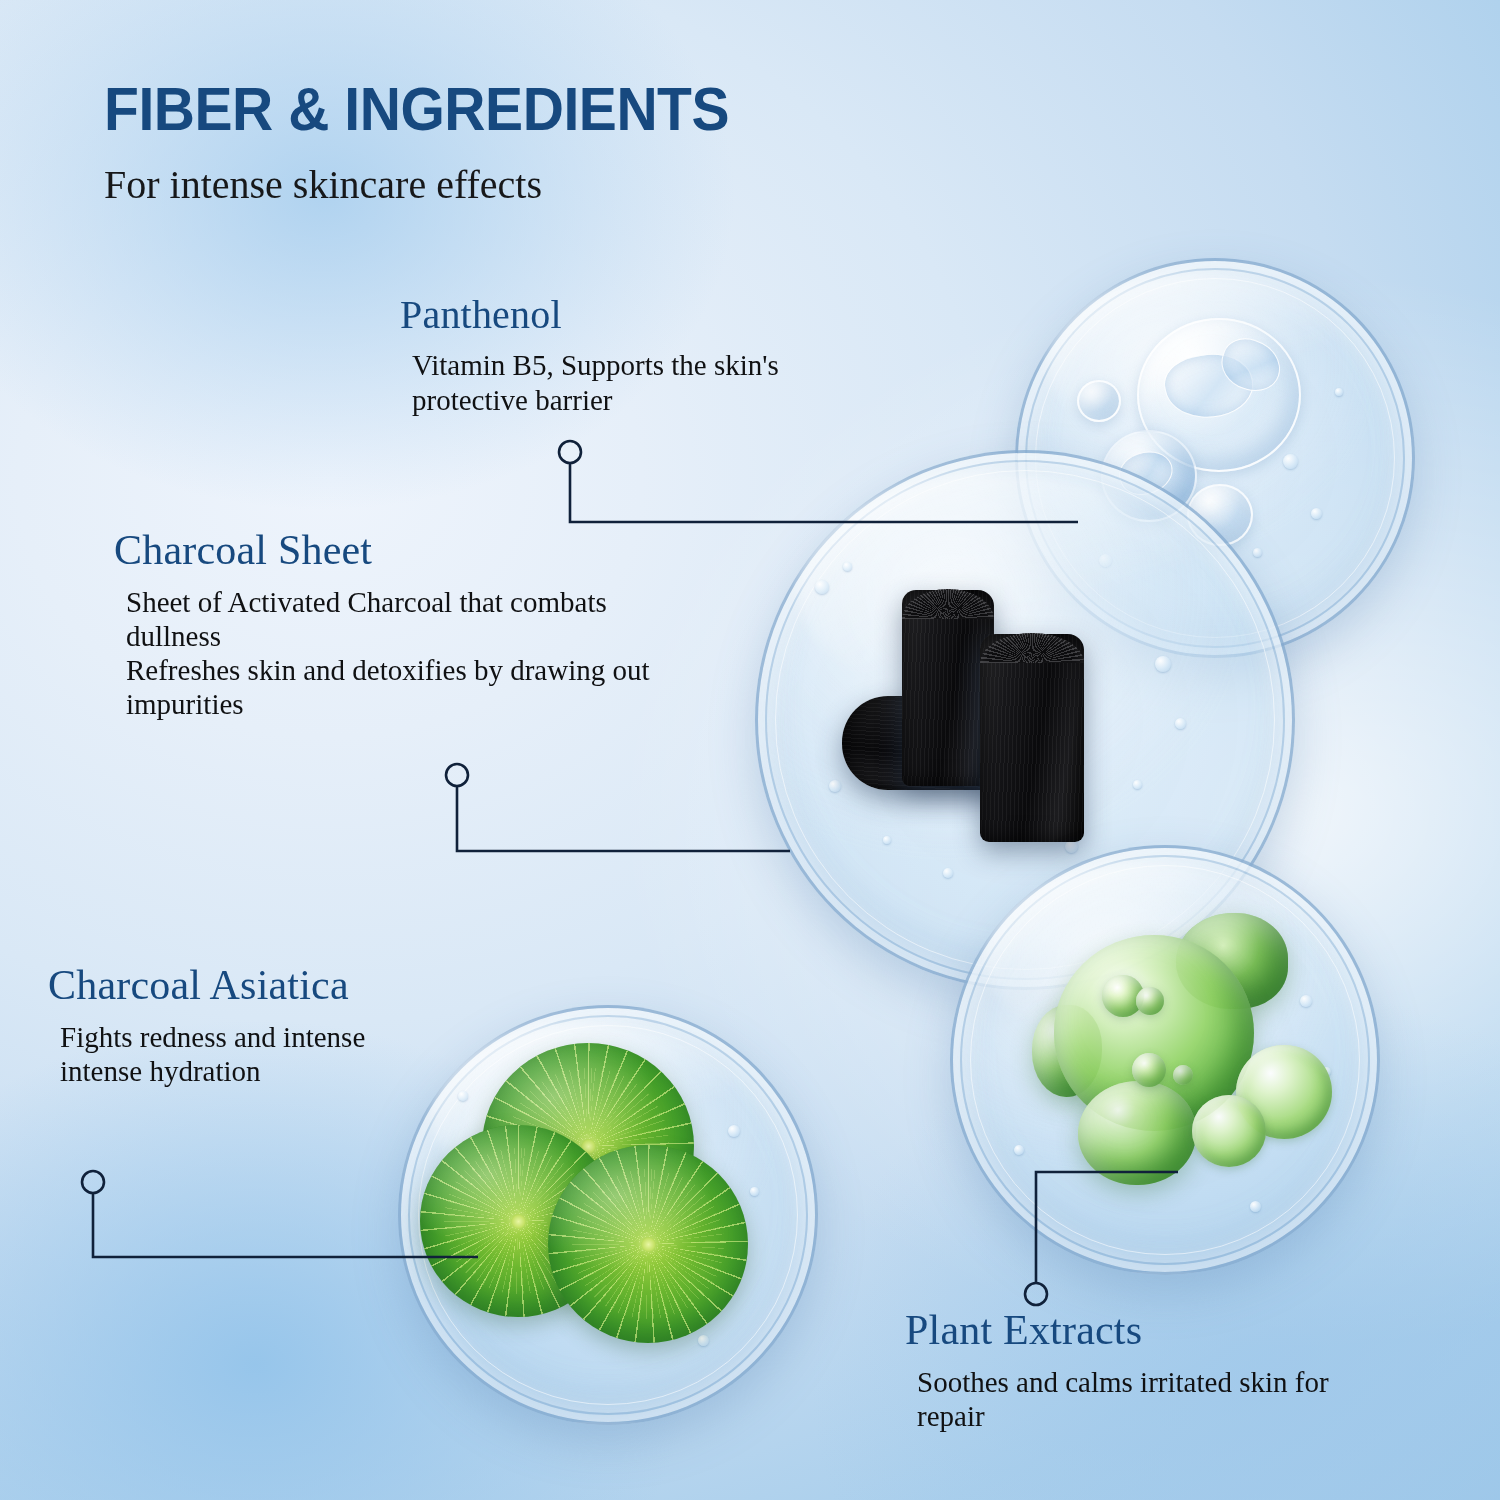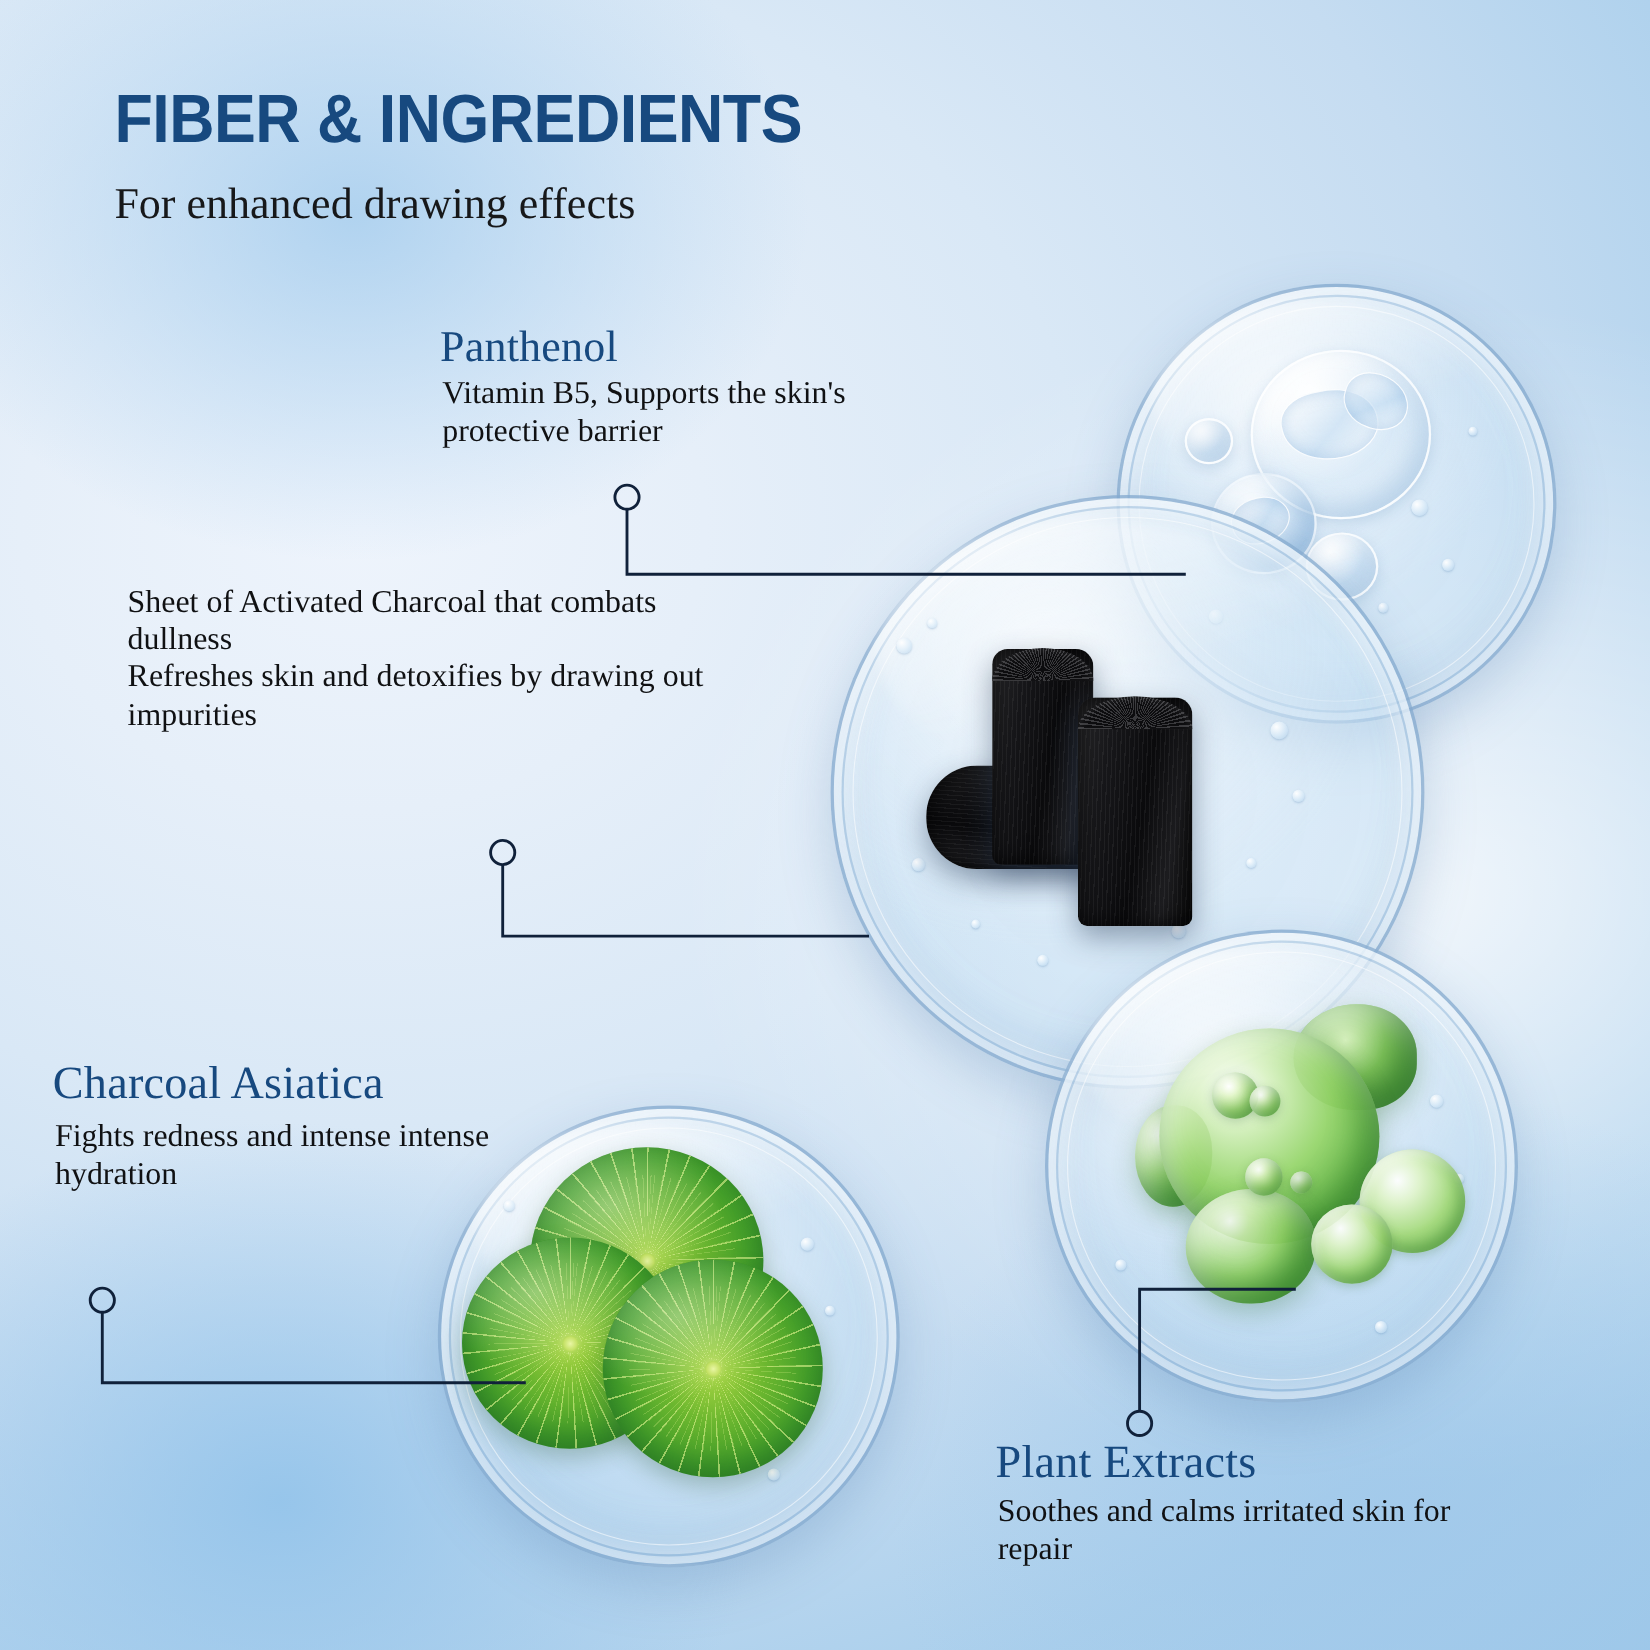--- a/index.html
+++ b/index.html
@@ -210,21 +210,21 @@
   .label{position:absolute;}
   .label h2{
     margin:0 0 4px 0;
     font-family:"Liberation Serif", serif;
     font-weight:normal;
     color:#17497f;
     letter-spacing:.2px;
     line-height:1.06;
   }
   .label p{
-    margin:2px;
+    margin:12px;
     font-family:"Liberation Serif", serif;
     color:#101113;
     line-height:1.18;
   }
 
   #page-title{
     position:absolute;left:104px;top:78px;
     font-family:"Liberation Sans", sans-serif;
     font-weight:bold;
     font-size:62px;
@@ -402,28 +402,29 @@
       </g>
 
       <g>
         <circle cx="1036" cy="1294" r="11" fill="none"></circle>
         <path d="M1036 1283 L1036 1172 L1178 1172"></path>
       </g>
     </g>
   </svg>
 
   <div id="page-title">FIBER &amp; INGREDIENTS</div>
-  <div id="page-subtitle">For enhanced drawing effects</div>
+  <div id="page-subtitle">For intense skincare effects</div>
 
   <div class="label" id="lbl-panthenol">
     <h2>Panthenol</h2>
     <p>Vitamin B5, Supports the skin's protective barrier</p>
   </div>
 
   <div class="label" id="lbl-charcoal">
+    <h2>Charcoal Sheet</h2>
     <p style="white-space: pre-line;">Sheet of Activated Charcoal that combats dullness
 Refreshes skin and detoxifies by drawing out impurities</p>
   </div>
 
   <div class="label" id="lbl-centella">
     <h2>Charcoal Asiatica</h2>
     <p>Fights redness and intense intense hydration</p>
   </div>
 
   <div class="label" id="lbl-plant">

